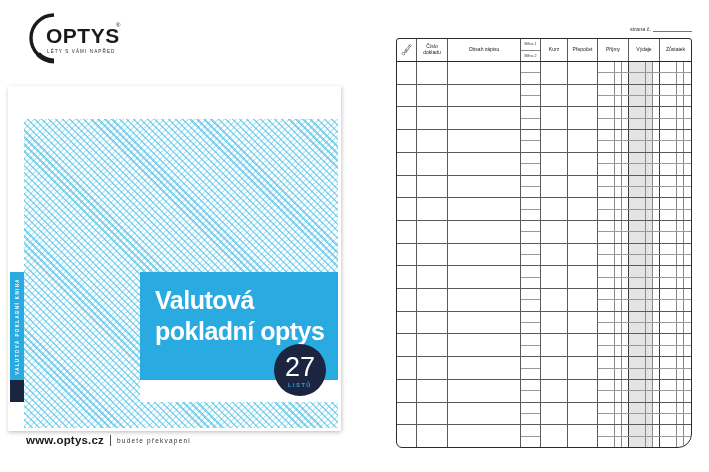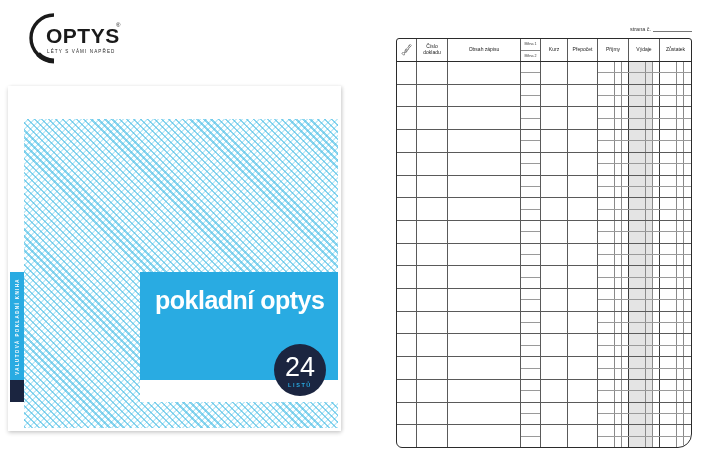--- a/index.html
+++ b/index.html
@@ -76,34 +76,40 @@
     <path d="M14,44 A23,23 0 0 0 30,51" fill="none" stroke="#1a1a1a" stroke-width="5"></path>
     <text x="22" y="33" font-family="Liberation Sans, sans-serif" font-size="21" font-weight="bold" fill="#1a1a1a" letter-spacing="0.5">OPTYS</text>
     <text x="92" y="17" font-size="6" fill="#1a1a1a">®</text>
     <text x="23" y="43" font-size="4.6" fill="#2a2a2a" letter-spacing="1.1" id="logo-tagline">LÉTY S VÁMI NAPŘED</text>
   </svg>
 
   <div class="cover">
     <div class="pattern"></div>
     <div class="band">
       <div class="band-title">
+        <div>Valutová</div>
         <div>pokladní optys</div>
       </div>
     </div>
     <div class="white-strip"></div>
     <div class="spine">
       <div class="spine-text">VALUTOVÁ POKLADNÍ KNIHA</div>
     </div>
     <div class="spine-foot"></div>
     <div class="badge">
-      <div class="badge-num">24</div>
+      <div class="badge-num">27</div>
       <div class="badge-unit">LISTŮ</div>
     </div>
   </div>
 
+  <div class="footer">
+    <span class="footer-site">www.optys.cz</span>
+    <span class="footer-sep"></span>
+    <span class="footer-slogan">budete překvapeni</span>
+  </div>
 
   <div class="formpage">
     <div class="strana">
       <span class="strana-label">strana č.</span>
       <span class="strana-line"></span>
     </div>
     <div class="tbl" id="ledger">
         <div class="hrow">
     <div class="c hc" style="width:20px"><span class="rot">Datum</span></div>
     <div class="c hc" style="width:31px">Číslo

